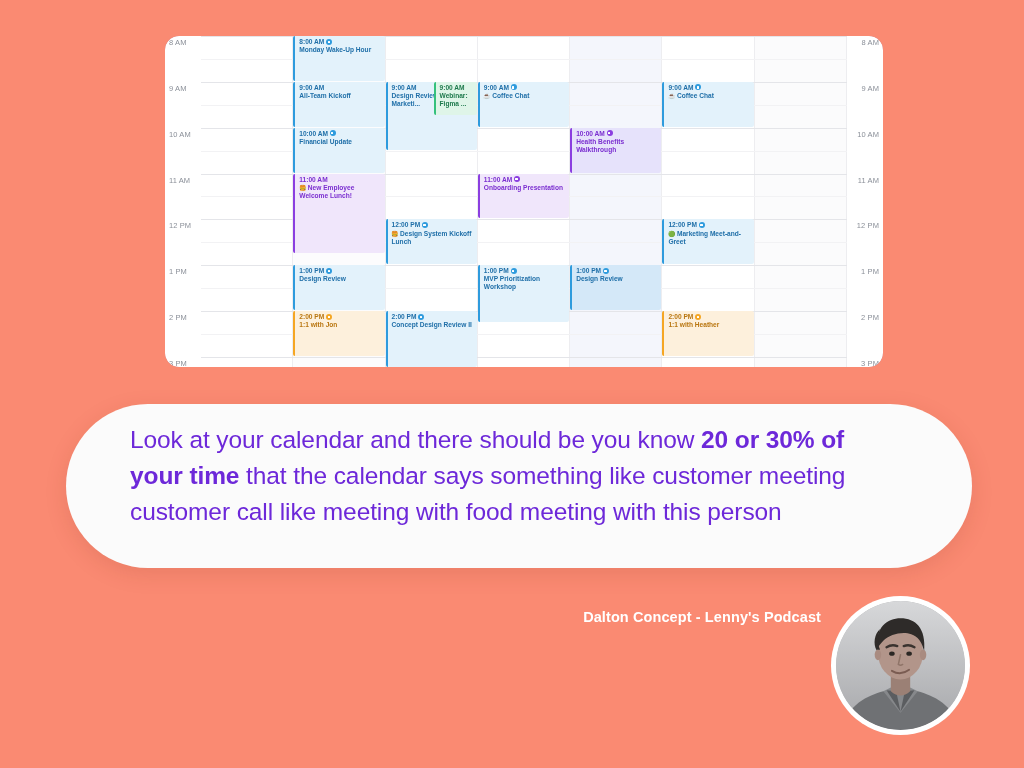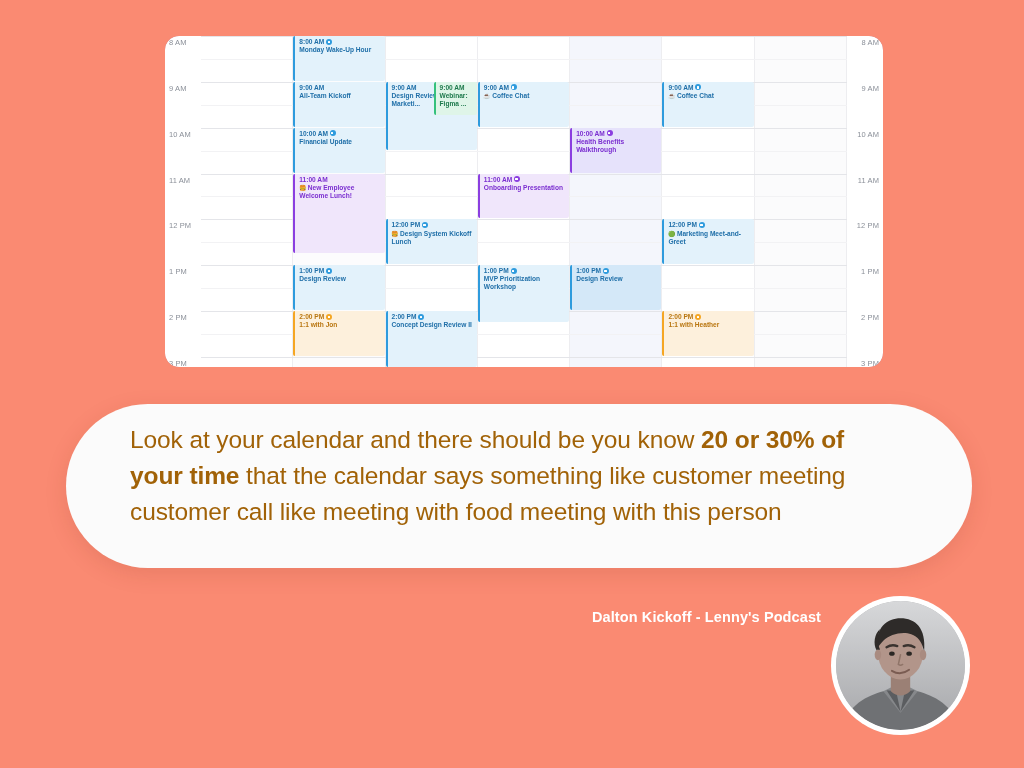--- a/index.html
+++ b/index.html
@@ -106,21 +106,21 @@
     background: #fbfbfb;
     border-radius: 82px;
     box-shadow: 0 6px 22px rgba(120,40,20,0.13);
   }
   #quote-text {
     position: absolute;
     left: 64px; top: 18px;
     width: 768px;
     font-size: 24.5px;
     line-height: 36px;
-    color: #a16207;
+    color: #6d28d9;
     letter-spacing: -0.1px;
     font-weight: 400;
   }
   #quote-text b { font-weight: 700; }
 
   
   #attribution {
     position: absolute;
     right: 203px; top: 606px;
     width: 340px;
@@ -271,21 +271,21 @@
         <div class="tlabel" style="top: 322.914px;">3 PM</div>
       </div>
   </div>
 </div>
 
 <div id="quote-card">
   <div id="quote-text"><span>Look at your calendar and there should be you know </span><b>20 or 30% of your time</b><span> that the calendar says something like customer meeting customer call like meeting with food meeting with this person</span></div>
 </div>
 
 <div id="attribution">
-  <div>Dalton Kickoff - Lenny's Podcast</div>
+  <div>Dalton Concept - Lenny's Podcast</div>
 </div>
 
 <div id="avatar">
   <div id="avatar-photo">
     <svg viewBox="0 0 120 120" width="100%" height="100%">
       <defs>
         <linearGradient id="bgg" x1="0" y1="0" x2="0" y2="1">
           <stop offset="0" stop-color="#d7d8da"></stop>
           <stop offset="1" stop-color="#a6a7aa"></stop>
         </linearGradient>

